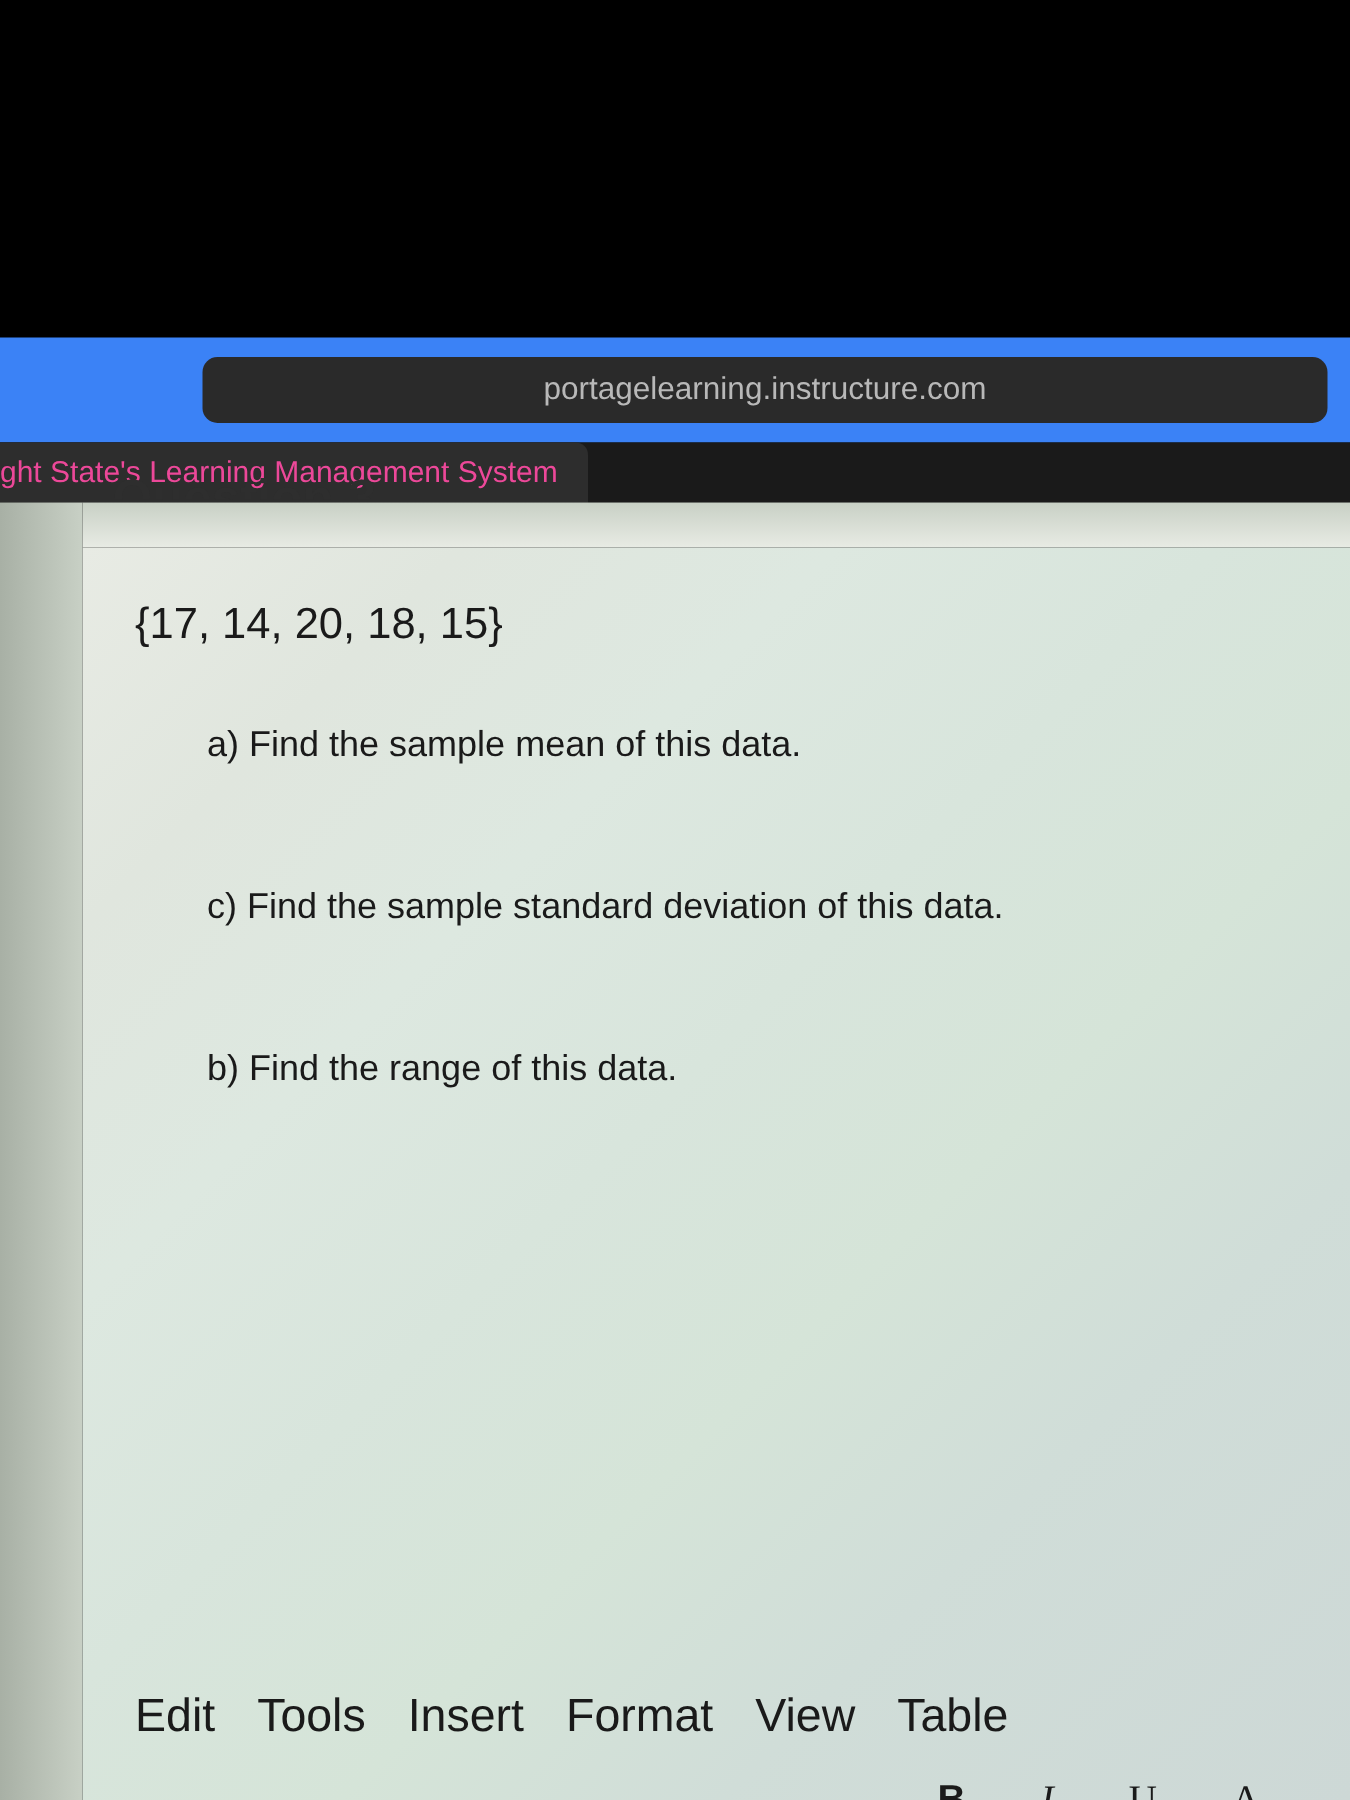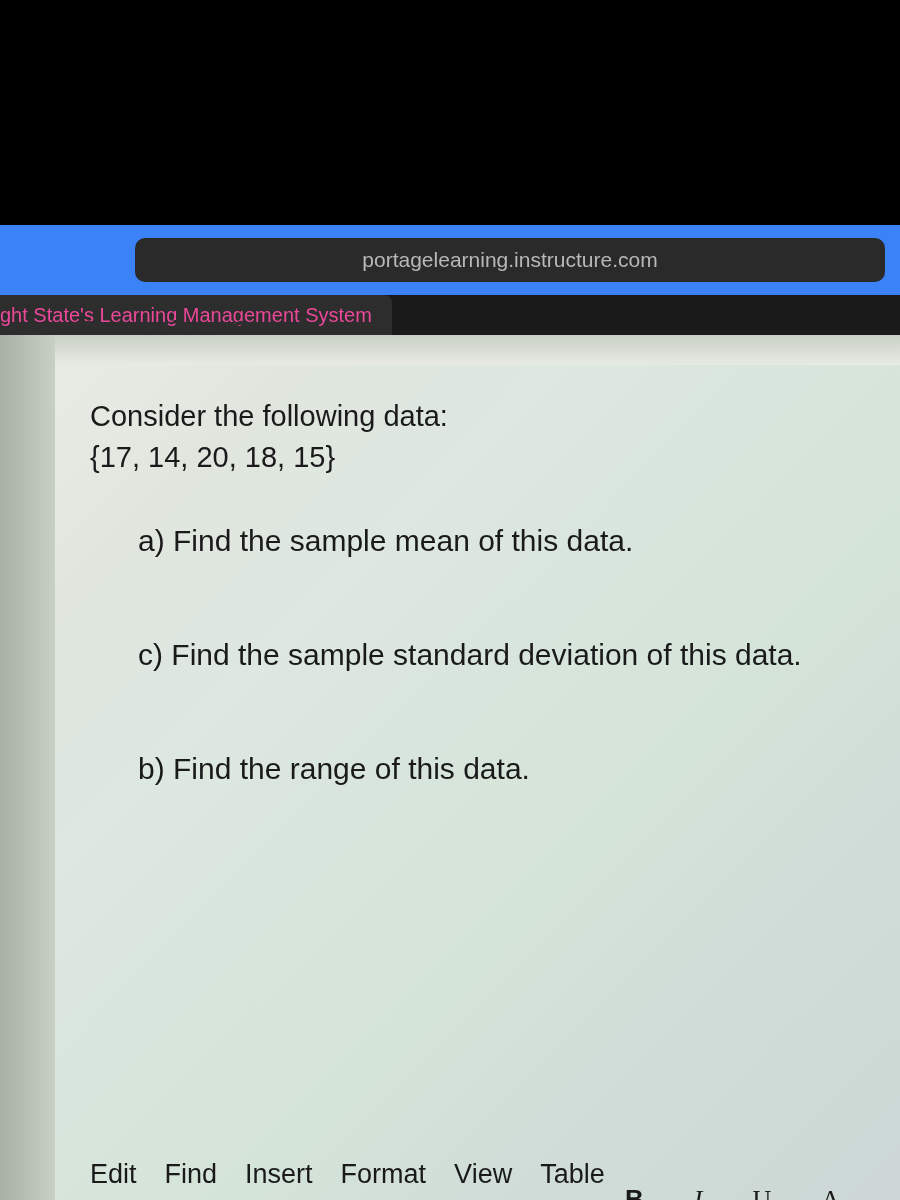--- a/index.html
+++ b/index.html
@@ -118,33 +118,33 @@
       color: #1a1a1a;
     }
     
     .data-set {
       font-size: 29px;
       margin-bottom: 50px;
       color: #1a1a1a;
     }
     
     .question-item {
-      font-size: 30px;
+      font-size: 24px;
       margin-bottom: 80px;
       color: #1a1a1a;
       padding-left: 48px;
     }
     
     .editor-menu {
       position: absolute;
-      bottom: 10px;
+      bottom: 38px;
       left: 35px;
       display: flex;
       gap: 28px;
-      font-size: 27px;
+      font-size: 31px;
       color: #1a1a1a;
     }
     
     .editor-menu span {
       cursor: pointer;
     }
     
     .toolbar-bottom {
       position: absolute;
       bottom: -15px;
@@ -184,30 +184,29 @@
     <span>ght State's Learning Management System</span>
   </div>
 </div>
 
 <div class="left-edge"></div>
 <div class="top-edge"></div>
 
 <div class="question-header">Question 3</div>
 
 <div class="content-area">
-  <div class="prompt-text">Consider the following data:</div>
   <div class="data-set">{17, 14, 20, 18, 15}</div>
 
   <div class="question-item">a) Find the sample mean of this data.</div>
   <div class="question-item">c) Find the sample standard deviation of this data.</div>
   <div class="question-item">b) Find the range of this data.</div>
 
   <div class="editor-menu">
     <span>Edit</span>
-    <span>Find</span>
+    <span>Tools</span>
     <span>Insert</span>
     <span>Format</span>
     <span>View</span>
     <span>Table</span>
   </div>
 
   <div class="toolbar-bottom">
     <span class="bold-icon">B</span>
     <span class="italic-icon">I</span>
     <span class="underline-icon">U</span>

